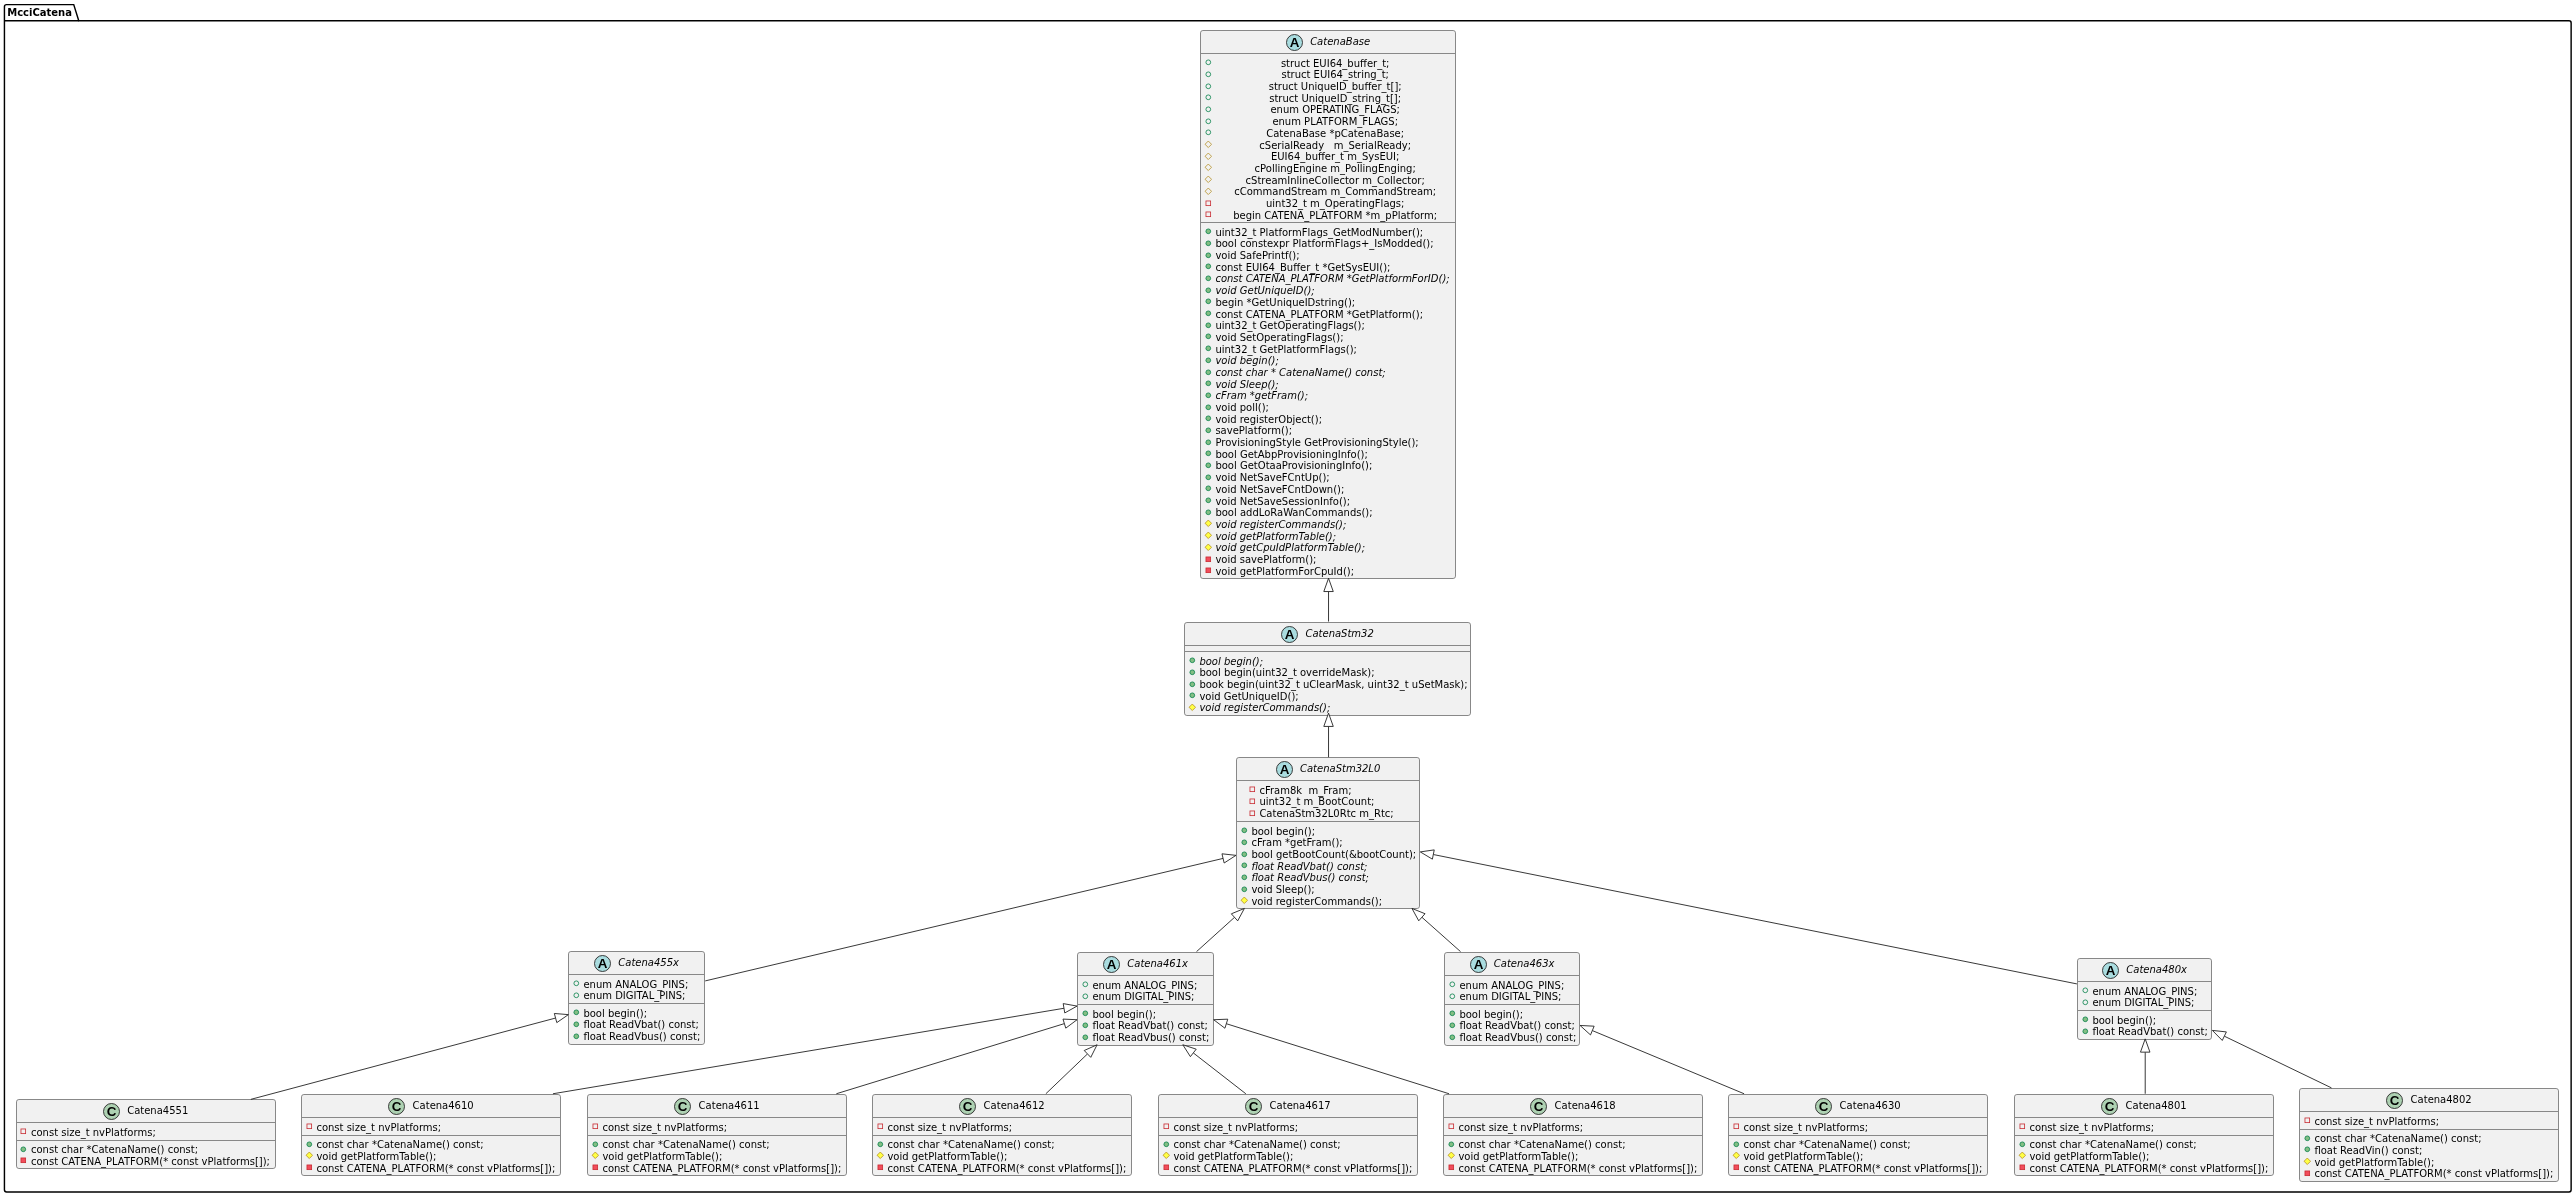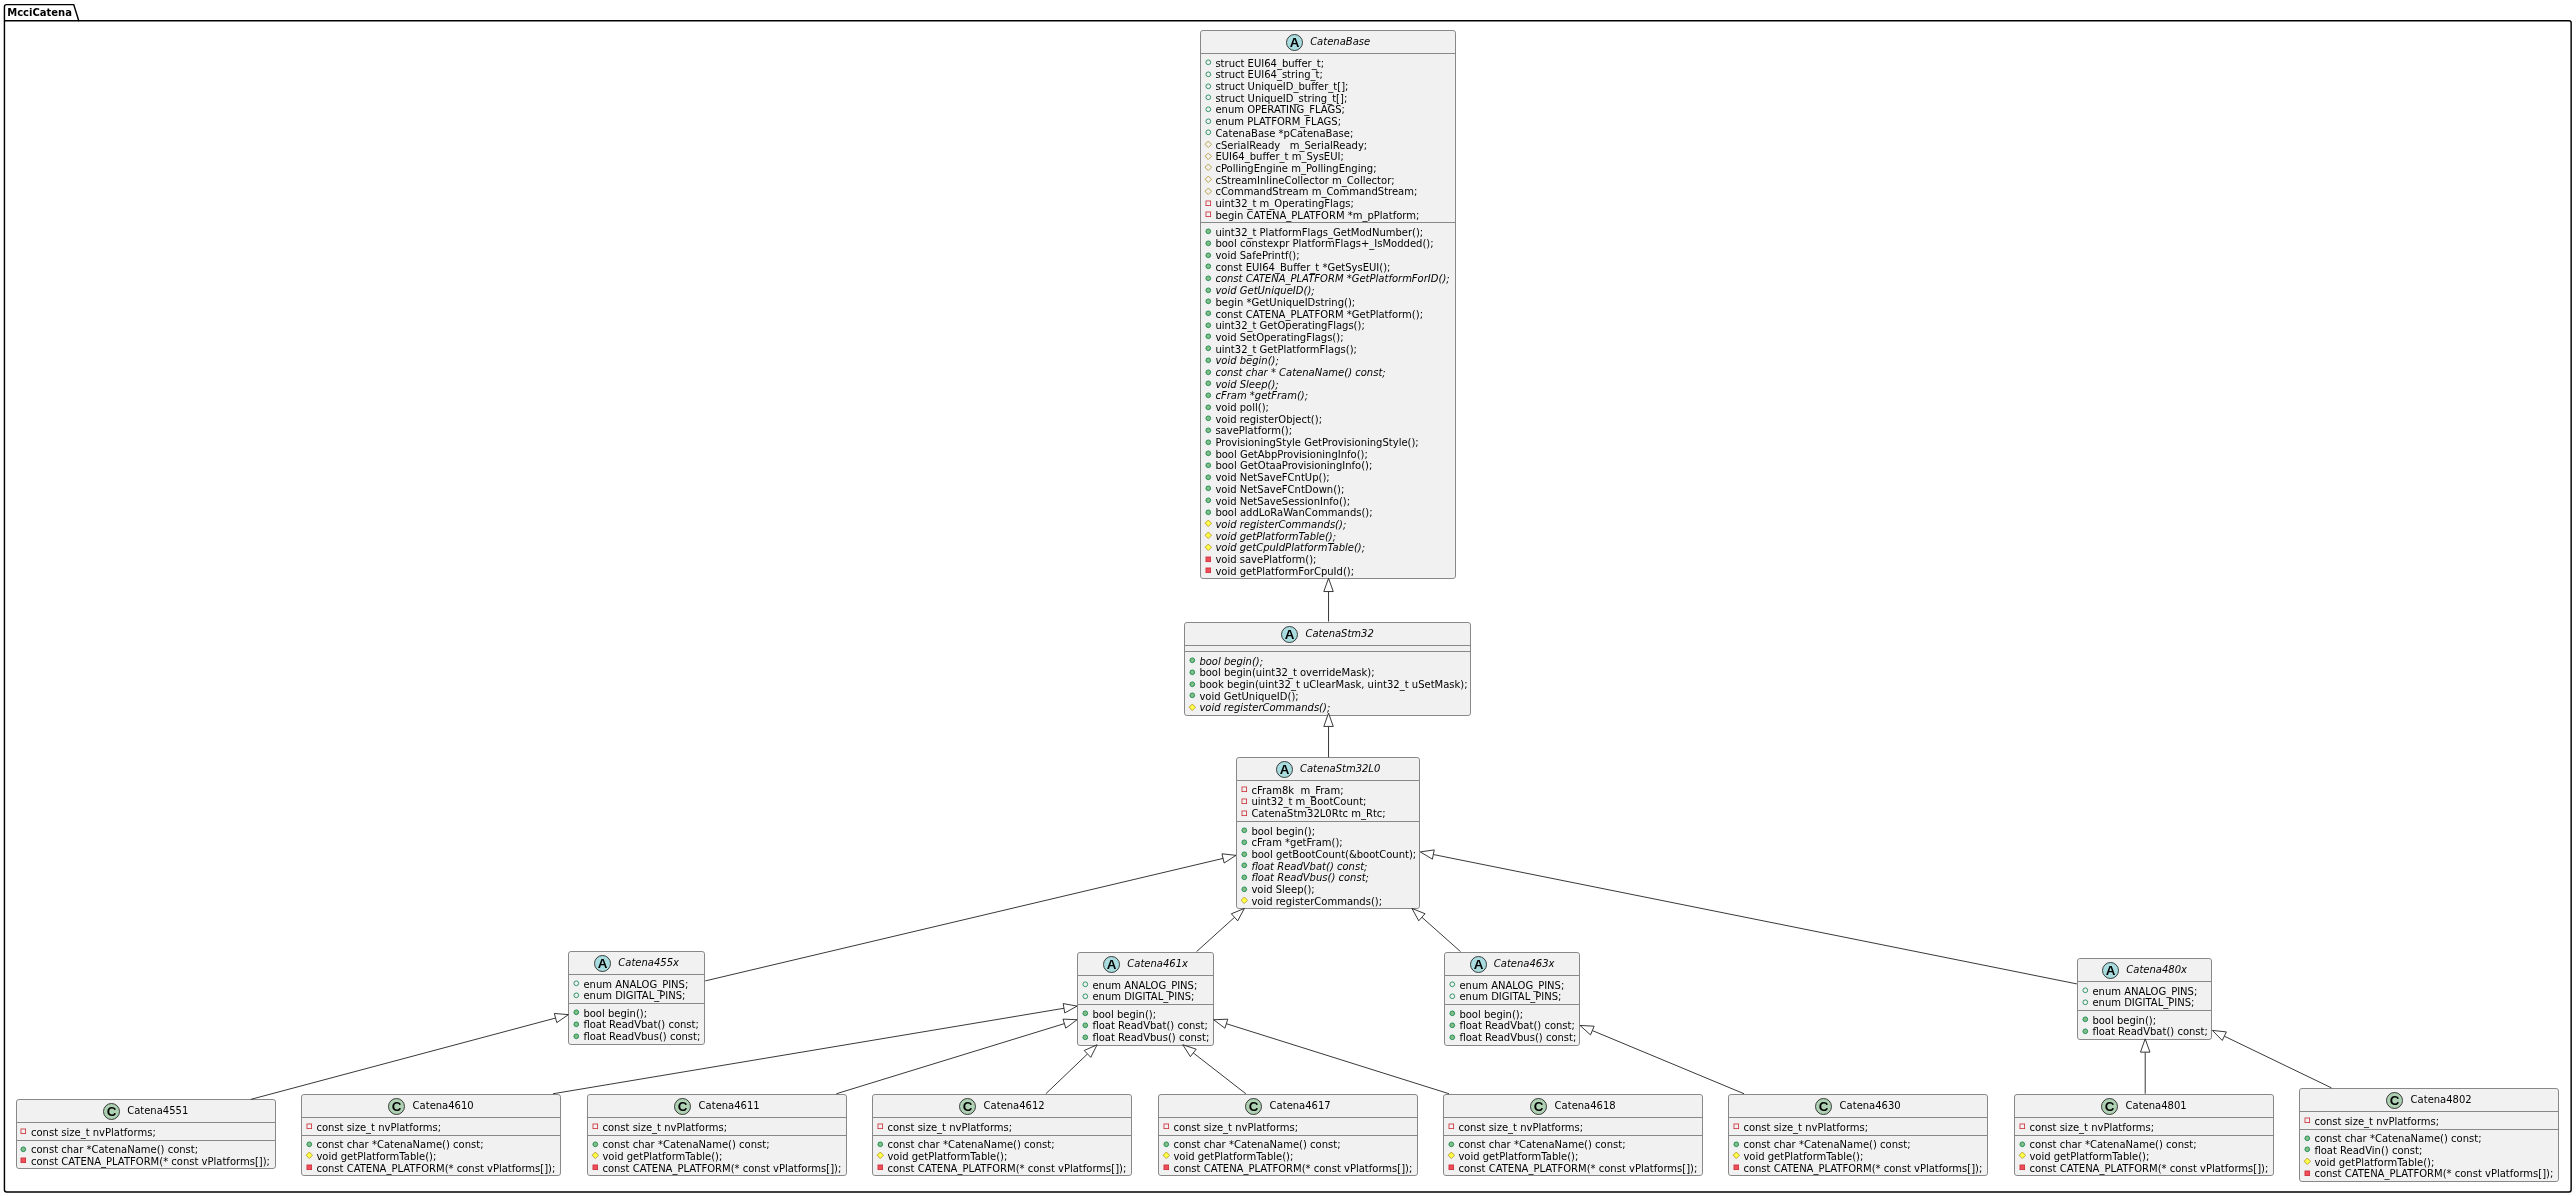--- a/index.html
+++ b/index.html
@@ -35,21 +35,21 @@
   <div id="pkg-label" class="pkglabel" style="left: 7.2px; top: 6px;">McciCatena</div>
   <div id="classes">
       <div class="cls" style="left: 1200px; top: 30px; width: 256px; height: 549px;">
         <div class="hdr" style="height: 22px;">
           <span class="badge"><svg width="17" height="17" viewBox="0 0 23.4 23.4" style="font-size:14px">
               <circle cx="11.7" cy="11.7" r="11.0" fill="#A9DCDF" stroke="#222222" stroke-width="1.2"></circle>
               <text x="11.7" y="18.15" text-anchor="middle" font-family="Liberation Sans, sans-serif" font-size="18.4" font-weight="bold" fill="#000000">A</text>
             </svg></span>
           <span class="cname ital">CatenaBase</span>
         </div>
-        <div class="sec" style="height: 169px;">
+        <div class="sec" style="height: 169px; text-align: center;">
           <div class="row"><span class="vis"><svg width="8.6" height="8.6" viewBox="0 0 12 12">
                 <circle cx="6" cy="6" r="3.3" fill="none" stroke="#038048" stroke-width="1.1"></circle>
               </svg></span><span class="lbl">struct EUI64_buffer_t;</span></div>
           <div class="row"><span class="vis"><svg width="8.6" height="8.6" viewBox="0 0 12 12">
                 <circle cx="6" cy="6" r="3.3" fill="none" stroke="#038048" stroke-width="1.1"></circle>
               </svg></span><span class="lbl">struct EUI64_string_t;</span></div>
           <div class="row"><span class="vis"><svg width="8.6" height="8.6" viewBox="0 0 12 12">
                 <circle cx="6" cy="6" r="3.3" fill="none" stroke="#038048" stroke-width="1.1"></circle>
               </svg></span><span class="lbl">struct UniqueID_buffer_t[];</span></div>
           <div class="row"><span class="vis"><svg width="8.6" height="8.6" viewBox="0 0 12 12">
@@ -207,21 +207,21 @@
         </div>
       </div>
       <div class="cls" style="left: 1236px; top: 757px; width: 184px; height: 152px;">
         <div class="hdr" style="height: 22px;">
           <span class="badge"><svg width="17" height="17" viewBox="0 0 23.4 23.4" style="font-size:14px">
               <circle cx="11.7" cy="11.7" r="11.0" fill="#A9DCDF" stroke="#222222" stroke-width="1.2"></circle>
               <text x="11.7" y="18.15" text-anchor="middle" font-family="Liberation Sans, sans-serif" font-size="18.4" font-weight="bold" fill="#000000">A</text>
             </svg></span>
           <span class="cname ital">CatenaStm32L0</span>
         </div>
-        <div class="sec" style="height: 41px;">
+        <div class="sec" style="height: 41px; padding-left: 8px;">
           <div class="row"><span class="vis"><svg width="8.6" height="8.6" viewBox="0 0 12 12">
                 <rect x="2.75" y="2.75" width="6.5" height="6.5" fill="none" stroke="#C82930" stroke-width="1.1"></rect>
               </svg></span><span class="lbl">cFram8k  m_Fram;</span></div>
           <div class="row"><span class="vis"><svg width="8.6" height="8.6" viewBox="0 0 12 12">
                 <rect x="2.75" y="2.75" width="6.5" height="6.5" fill="none" stroke="#C82930" stroke-width="1.1"></rect>
               </svg></span><span class="lbl">uint32_t m_BootCount;</span></div>
           <div class="row"><span class="vis"><svg width="8.6" height="8.6" viewBox="0 0 12 12">
                 <rect x="2.75" y="2.75" width="6.5" height="6.5" fill="none" stroke="#C82930" stroke-width="1.1"></rect>
               </svg></span><span class="lbl">CatenaStm32L0Rtc m_Rtc;</span></div>
         </div>

